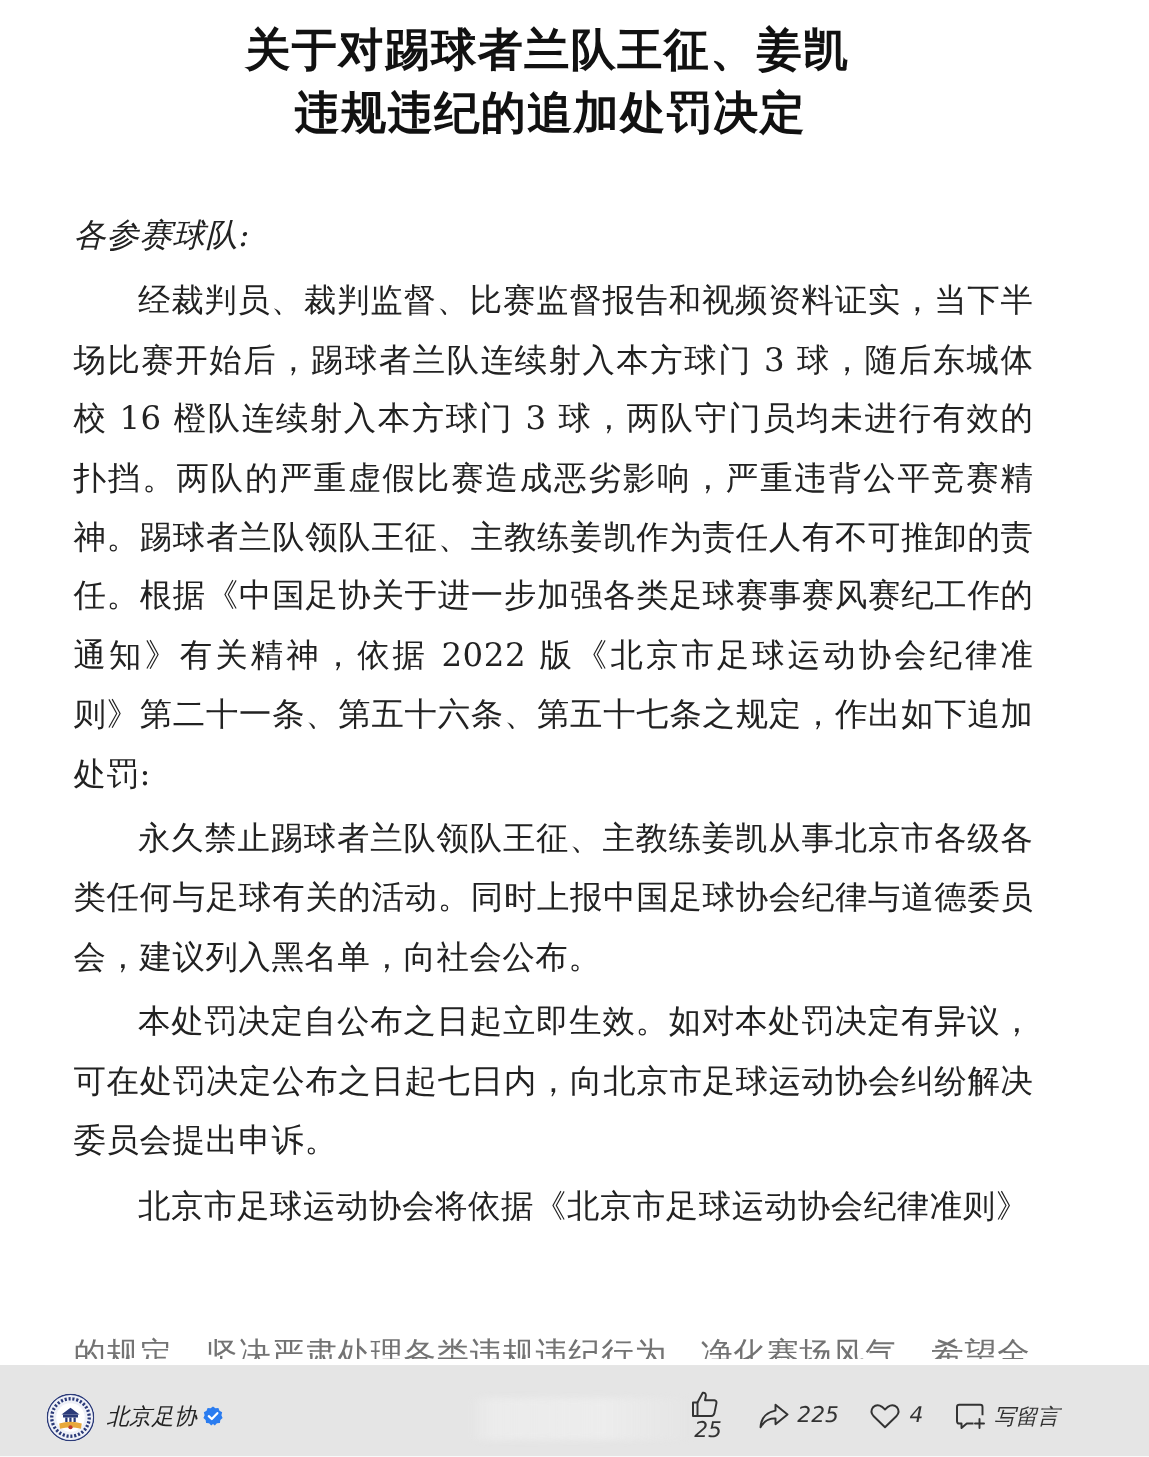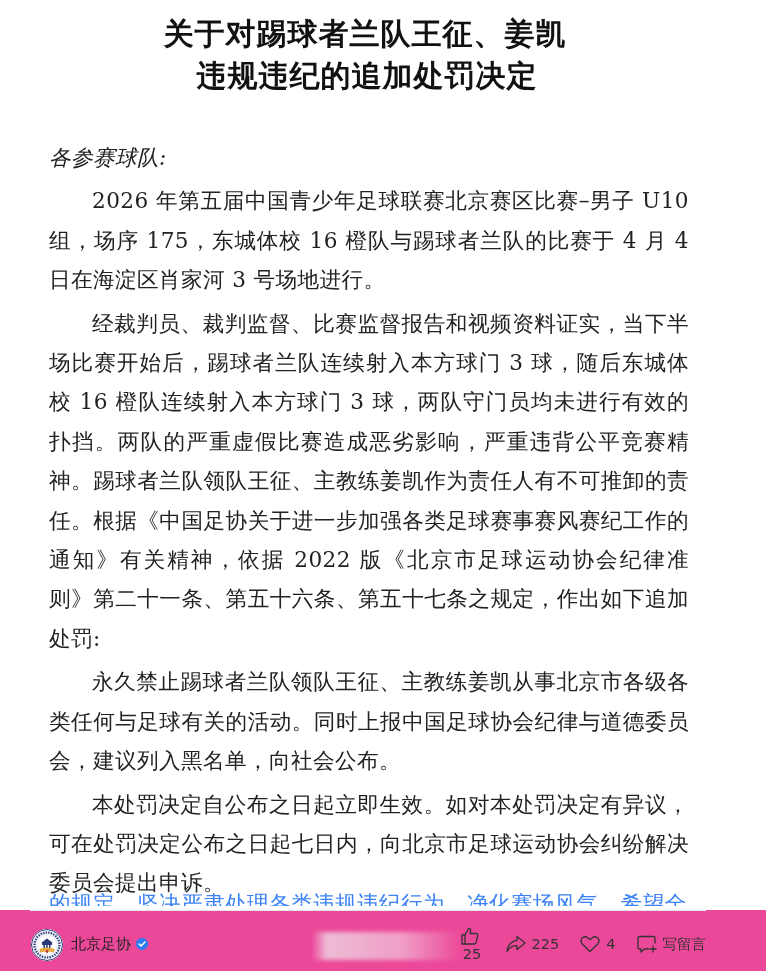--- a/index.html
+++ b/index.html
@@ -58,32 +58,33 @@
 
   .cut-line {
     position: absolute;
     left: 49px;
     top: 884px;
     width: 640px;
     height: 22px;
     overflow: hidden;
     font-size: 21.6px;
     line-height: 39px;
-    color: #3b82f6;
+    color: #737373;
     letter-spacing: 0.4px;
     white-space: nowrap;
   }
 
   .bottom-bar {
     position: absolute;
     left: 0;
     top: 910px;
     width: 766px;
     height: 61px;
-    background: #ec4899;
+    background: #e5e5e5;
+    font-style: italic;
   }
   .divider {
     position: absolute;
     left: 30px;
     top: 0;
     width: 676px;
     height: 1px;
     background: #e6e6e6;
   }
   .avatar {
@@ -145,21 +146,20 @@
 </style>
 </head>
 <body>
 
 <div class="doc">
   <div class="title l1">关于对踢球者兰队王征、姜凯</div>
   <div class="title l2">违规违纪的追加处罚决定</div>
 
   <div class="body-text">
     <p class="para salutation">各参赛球队:</p>
-    <p class="para indent">2026 年第五届中国青少年足球联赛北京赛区比赛–男子 U10 组，场序 175，东城体校 16 橙队与踢球者兰队的比赛于 4 月 4 日在海淀区肖家河 3 号场地进行。</p>
     <p class="para indent">经裁判员、裁判监督、比赛监督报告和视频资料证实，当下半场比赛开始后，踢球者兰队连续射入本方球门 3 球，随后东城体校 16 橙队连续射入本方球门 3 球，两队守门员均未进行有效的扑挡。两队的严重虚假比赛造成恶劣影响，严重违背公平竞赛精神。踢球者兰队领队王征、主教练姜凯作为责任人有不可推卸的责任。根据《中国足协关于进一步加强各类足球赛事赛风赛纪工作的通知》有关精神，依据 2022 版《北京市足球运动协会纪律准则》第二十一条、第五十六条、第五十七条之规定，作出如下追加处罚:</p>
     <p class="para indent">永久禁止踢球者兰队领队王征、主教练姜凯从事北京市各级各类任何与足球有关的活动。同时上报中国足球协会纪律与道德委员会，建议列入黑名单，向社会公布。</p>
     <p class="para indent">本处罚决定自公布之日起立即生效。如对本处罚决定有异议，可在处罚决定公布之日起七日内，向北京市足球运动协会纠纷解决委员会提出申诉。</p>
     <p class="para indent">北京市足球运动协会将依据《北京市足球运动协会纪律准则》</p>
   </div>
 
   <div class="cut-line">的规定，坚决严肃处理各类违规违纪行为，净化赛场风气，希望全</div>
 </div>
 
 <div class="bottom-bar">

